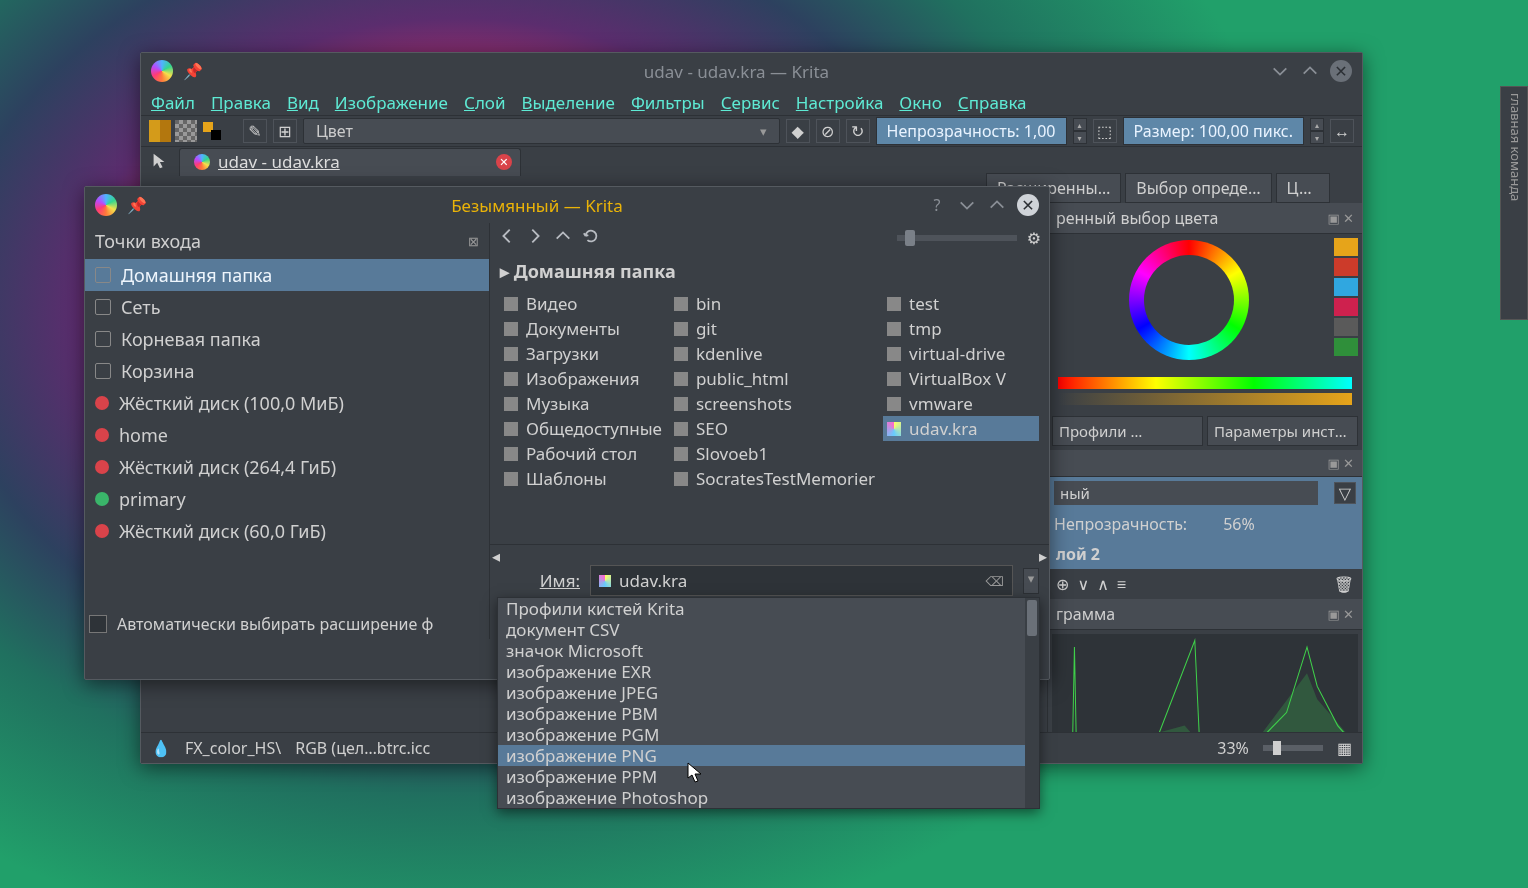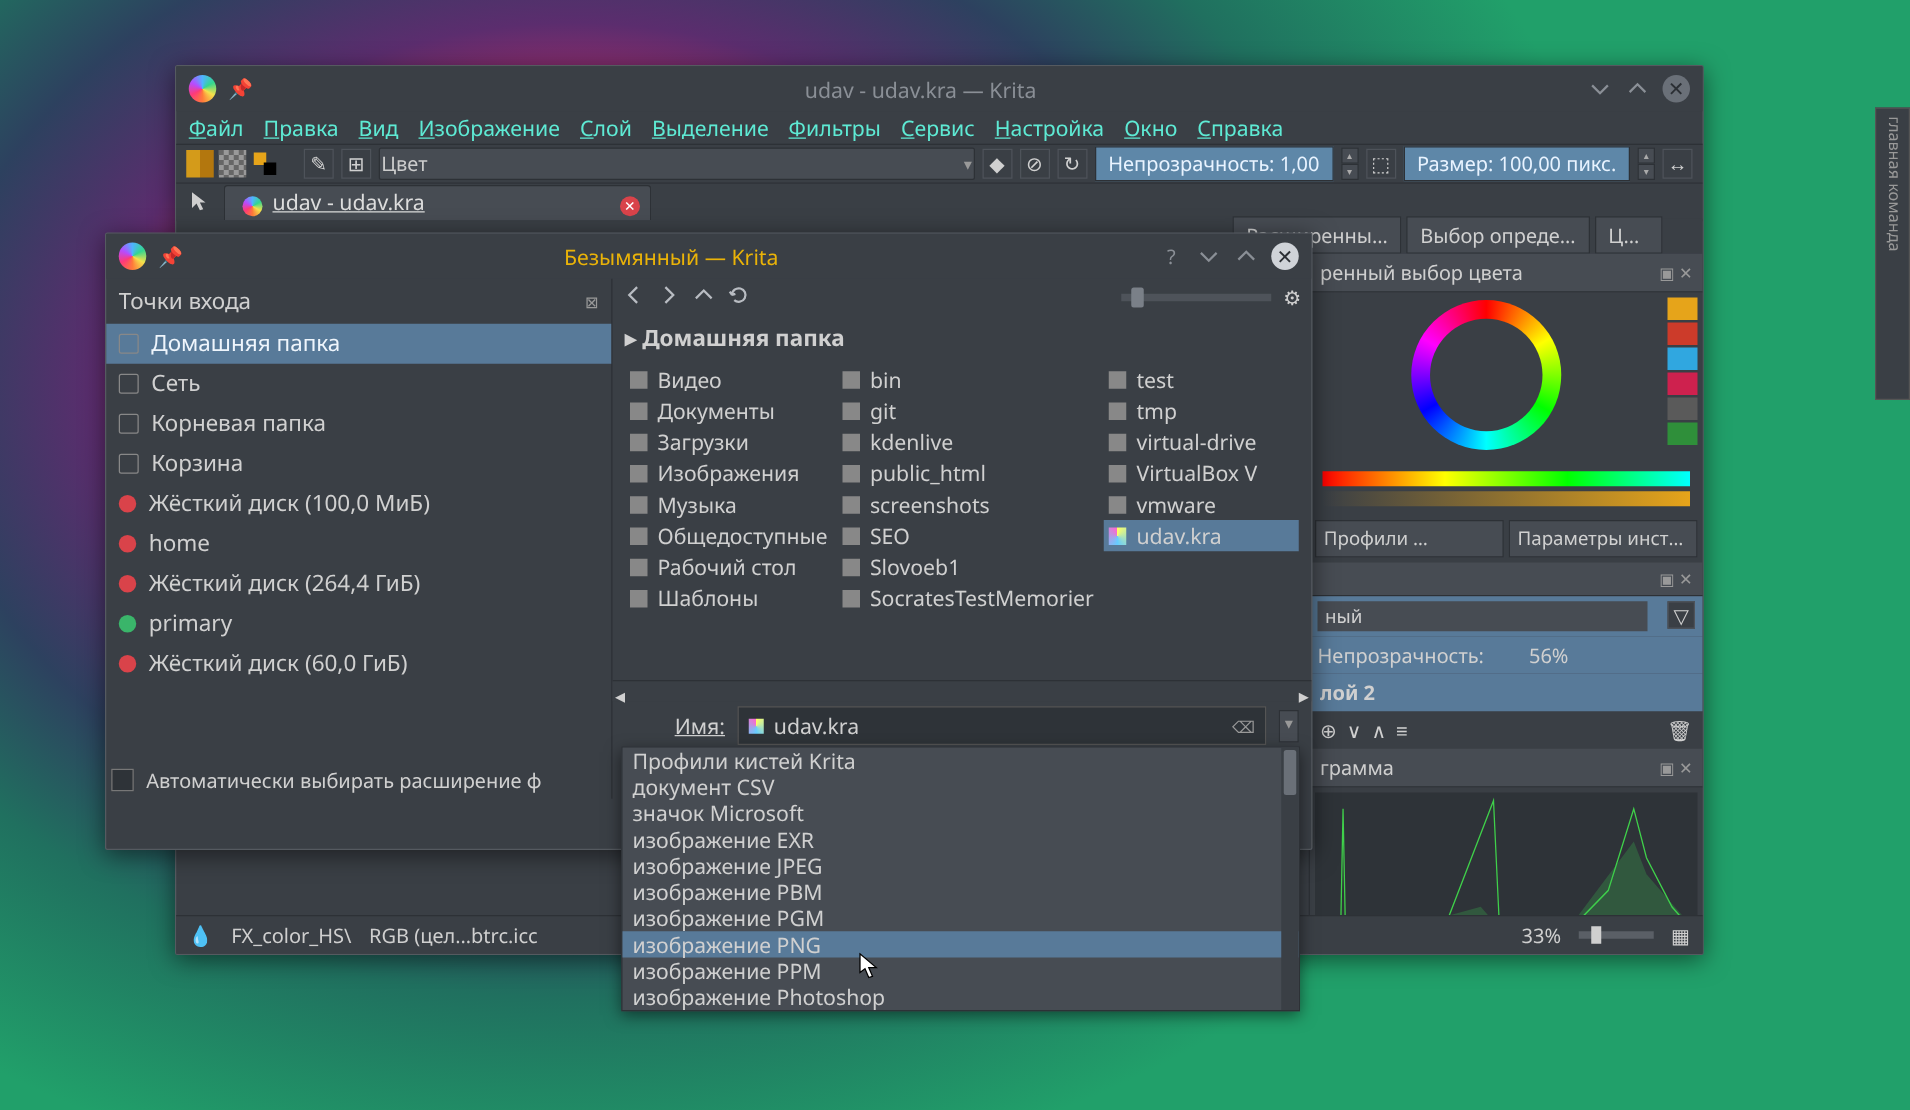--- a/index.html
+++ b/index.html
@@ -18,41 +18,41 @@
 .menubar span::first-letter{text-decoration:underline}
 .toolbar{height:30px;display:flex;align-items:center;gap:6px;padding:0 8px;background:#3a3f45;border-top:1px solid #2d3136;border-bottom:1px solid #2d3136}
 .tbtn{width:22px;height:22px;background:#3a3f45;display:flex;align-items:center;justify-content:center;border:1px solid #4e535a}
 .swatches{display:flex;gap:4px}
 .sw{width:22px;height:22px}
 .sw1{background:linear-gradient(90deg,#d49b1a 0 50%,#b3770e 50%)}
 .sw2{background:repeating-conic-gradient(#999 0 25%,#666 0 50%);background-size:8px 8px}
 .sw3{width:18px;height:18px;position:relative}
 .sw3::before{content:"";position:absolute;left:0;top:0;width:10px;height:10px;background:#e6a41a}
 .sw3::after{content:"";position:absolute;right:0;bottom:0;width:10px;height:10px;background:#000}
-.combo{flex:1;background:#474c53;border:1px solid #2d3136;border-radius:2px;display:flex;align-items:center;padding:0 1px;height:24px;font-size:16px;justify-content:space-between;color:#ccc}
+.combo{flex:1;background:#474c53;border:1px solid #2d3136;border-radius:2px;display:flex;align-items:center;padding:0 12px;height:24px;font-size:16px;justify-content:space-between;color:#ccc}
 .spinlabel{background:#5e87a8;color:#e8f3ff;padding:2px 10px;border:1px solid #2d3136;height:22px;display:flex;align-items:center;font-size:16px}
 .spinbtns{width:14px;height:26px;display:flex;flex-direction:column}
 .spinbtns div{flex:1;background:#474c53;border:1px solid #2d3136;font-size:8px;text-align:center;color:#aaa}
 .doctabs{height:30px;display:flex;align-items:center;padding-left:38px;gap:0;background:#3a3f45;position:relative}
-.doctab{background:#474c53;border:1px solid #2d3136;border-bottom:none;padding:1px 180px 3px 14px;display:flex;align-items:flex-end;gap:8px;font-size:17px;color:#ddd;border-radius:3px 3px 0 0;position:relative}
+.doctab{background:#474c53;border:1px solid #2d3136;border-bottom:none;padding:1px 180px 3px 14px;display:flex;align-items:center;gap:8px;font-size:17px;color:#ddd;border-radius:3px 3px 0 0;position:relative}
 .doctab .xcirc{position:absolute;right:8px;width:16px;height:16px;border-radius:8px;background:#d9434a;color:#fff;font-size:11px;display:flex;align-items:center;justify-content:center}
 .rightpanel{position:absolute;right:0;top:122px;width:314px;bottom:0;background:#3a3f45;border-left:1px solid #2d3136;display:flex;flex-direction:column}
 .panelhead{background:#474c53;padding:4px 8px;font-size:16px;color:#cfcfcf;display:flex;justify-content:space-between;align-items:center;border-bottom:1px solid #2d3136}
 .cpicker{height:148px;position:relative;display:flex}
 .ring{width:120px;height:120px;border-radius:60px;background:conic-gradient(red,#ff0,#0f0,#0ff,#00f,#f0f,red);margin:6px auto;position:relative}
 .ring::after{content:"";position:absolute;inset:15px;border-radius:50%;background:#3a3f45}
 .tri{position:absolute;left:50%;top:50%;width:0;height:0;border-left:32px solid transparent;border-right:32px solid transparent;border-bottom:54px solid;border-bottom-color:#f6d78a;transform:translate(-50%,-58%)}
 .swcol{width:24px;display:flex;flex-direction:column;gap:2px;padding:4px}
 .swcol div{height:18px}
 .sliders{height:36px;display:flex;flex-direction:column;gap:4px;padding:0 10px}
 .hue{height:12px;background:linear-gradient(90deg,red,#ff0,#0f0,#0ff)}
 .sat{height:12px;background:linear-gradient(90deg,#3a3f45,#e6a41a)}
 .tabrow{display:flex;gap:4px;padding:4px}
 .tabrow .t{flex:1;background:#474c53;padding:4px 6px;font-size:15px;border:1px solid #2d3136;white-space:nowrap;overflow:hidden;text-overflow:ellipsis}
-.layerbar{display:flex;align-items:flex-start;gap:16px;padding:4px 6px;background:#587a99}
+.layerbar{display:flex;align-items:center;gap:16px;padding:4px 6px;background:#587a99}
 .layerbar .c{background:#474c53;padding:2px 6px;font-size:15px;flex:1}
 .layeritem{background:#587a99;padding:4px 8px;font-weight:bold}
 .layerfill{flex:1;background:#2e3338}
 .histarea{height:130px;position:relative;background:#2e3338;margin:4px}
 .toprighttabs{position:absolute;top:122px;right:0;height:28px;display:flex;gap:4px;background:#3a3f45;padding:0 6px;align-items:flex-end}
 .toprighttabs .t{background:#474c53;border:1px solid #2d3136;padding:3px 10px;font-size:16px;white-space:nowrap;overflow:hidden}
 .statusbar{position:absolute;bottom:0;left:0;right:0;height:30px;background:#3a3f45;border-top:1px solid #2d3136;display:flex;align-items:center;gap:14px;padding:0 10px;font-size:16px;color:#cfcfcf}
 .dlg{left:84px;top:186px;width:964px;height:492px;z-index:10}
 .dlgbody{display:flex;height:416px}
 .places{width:404px;border-right:1px solid #2d3136;display:flex;flex-direction:column}

